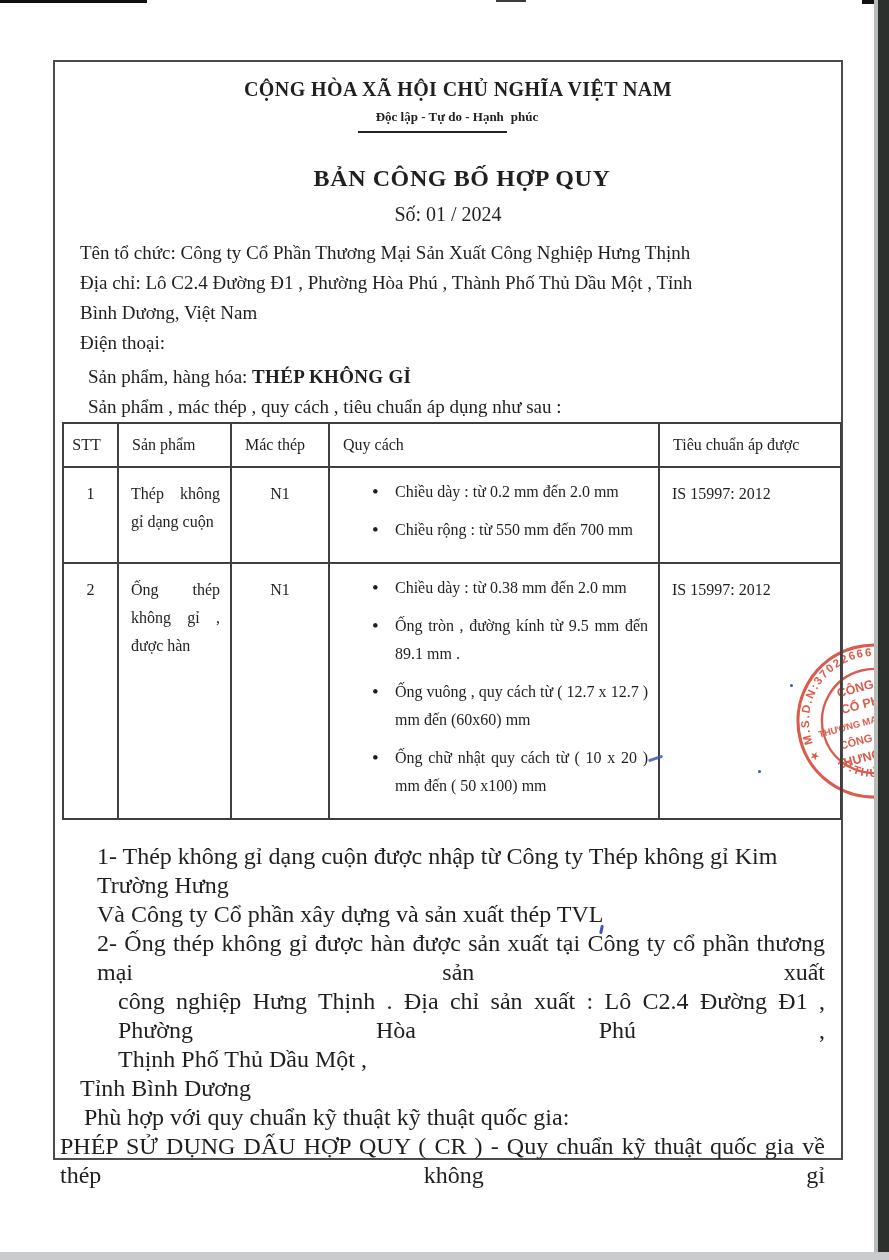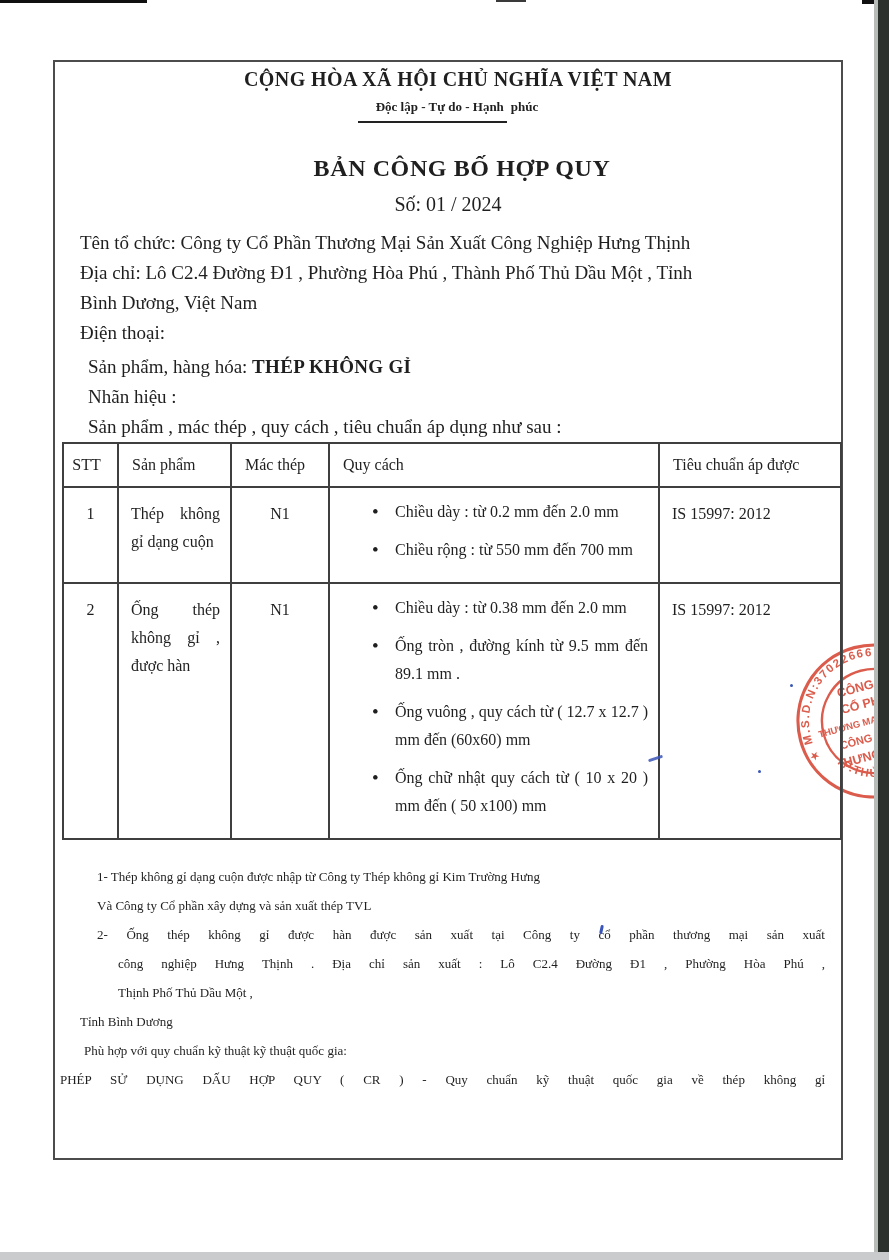--- a/index.html
+++ b/index.html
@@ -20,21 +20,21 @@
   .speck{position:absolute;z-index:4;background:#3b56b8;border-radius:2px;}
   .speck1{left:600px;top:925px;width:3px;height:9px;transform:rotate(12deg);}
   .speck2{left:648px;top:757px;width:15px;height:3px;transform:rotate(-18deg);opacity:.85;}
   .speck3{left:790px;top:684px;width:3px;height:3px;}
   .speck4{left:758px;top:770px;width:3px;height:3px;}
   
   .doc-box{
     position:absolute; left:53px; top:60px; width:790px; height:1100px;
     border:2px solid #4c4c4c; box-sizing:border-box; z-index:2;
   }
-  .nat-line1{margin-top:4px; text-align:center; font-size:20px; font-weight:bold; letter-spacing:.4px; line-height:26px;padding-left:20px;}
+  .nat-line1{margin-top:14px; text-align:center; font-size:20px; font-weight:bold; letter-spacing:.4px; line-height:26px;padding-left:20px;}
   .nat-line2{margin-top:2px; text-align:center; font-size:13px; font-weight:bold; line-height:26px;}
   .underlined{display:inline-block; border-bottom:2px solid #222; padding:0 3px 1px 18px;}
   .motto-tail{padding-left:4px;}
   .doc-title{margin-top:30px; text-align:center; font-size:24px; font-weight:bold; letter-spacing:.6px; line-height:30px;padding-left:28px;}
   .doc-no{margin-top:7px; text-align:center; font-size:20px; line-height:28px;}
   
   .fields{margin:10px 6px 0 25px; font-size:19px; line-height:30px;}
   .product-block{margin-left:8px; margin-top:4px;}
   .product-value{font-weight:bold; letter-spacing:.3px;}
   
@@ -48,21 +48,21 @@
   td{vertical-align:top; padding:8px 8px;}
   td.stt,td.grade{text-align:center; padding-top:12px;}
   td.product{padding:12px 10px 8px 12px; text-align:justify;}
   td.specs{padding:10px 10px 8px 40px;}
   td.standard{padding:12px 6px 8px 12px;}
   tr.r1{height:94px;} tr.r2{height:234px;}
   ul.speclist{margin:0; padding:0; list-style:none;}
   ul.speclist li{position:relative; padding-left:25px; text-align:justify; margin-bottom:10px;}
   ul.speclist li::before{content:"\2022"; position:absolute; left:2px; top:0; font-size:19px;}
   
-  .notes{margin:22px 16px 0 25px; font-size:13px; line-height:29px;}
+  .notes{margin:22px 16px 0 25px; font-size:24px; line-height:29px;}
   .n-item{margin-left:17px;}
   .n-wrap{margin-left:38px;}
   .n-conform{margin-left:4px;}
   .qcvn1{margin-left:20px;}
   .qcvn2{margin-left:-20px;}
   .fj{text-align:justify; text-align-last:justify;}
   
   .stamp{position:absolute; left:789px; top:636px; z-index:1; opacity:.92;}
   .stamp text{fill:#d94f3d; font-family:"Liberation Sans","DejaVu Sans",sans-serif; font-weight:bold;}
 </style>
@@ -116,21 +116,20 @@
     <div class="doc-title">BẢN CÔNG BỐ HỢP QUY</div>
     <div class="doc-no">Số: 01 / 2024</div>
 
     <div class="fields">
       <div class="line">Tên tổ chức: Công ty Cổ Phần Thương Mại Sản Xuất Công Nghiệp Hưng Thịnh</div>
       <div class="line">Địa chỉ: Lô C2.4 Đường Đ1 , Phường Hòa Phú , Thành Phố Thủ Dầu Một , Tỉnh</div>
       <div class="line">Bình Dương, Việt Nam</div>
       <div class="line">Điện thoại:</div>
       <div class="product-block">
         <div class="line"><span>Sản phẩm, hàng hóa: </span><span class="product-value">THÉP KHÔNG GỈ</span></div>
-        <div class="line">Nhãn hiệu :</div>
         <div class="line">Sản phẩm , mác thép , quy cách , tiêu chuẩn áp dụng như sau :</div>
       </div>
     </div>
 
     <table class="spec">
       <colgroup>
         <col class="c-stt">
           <col class="c-prod">
           <col class="c-grade">
           <col class="c-spec">

